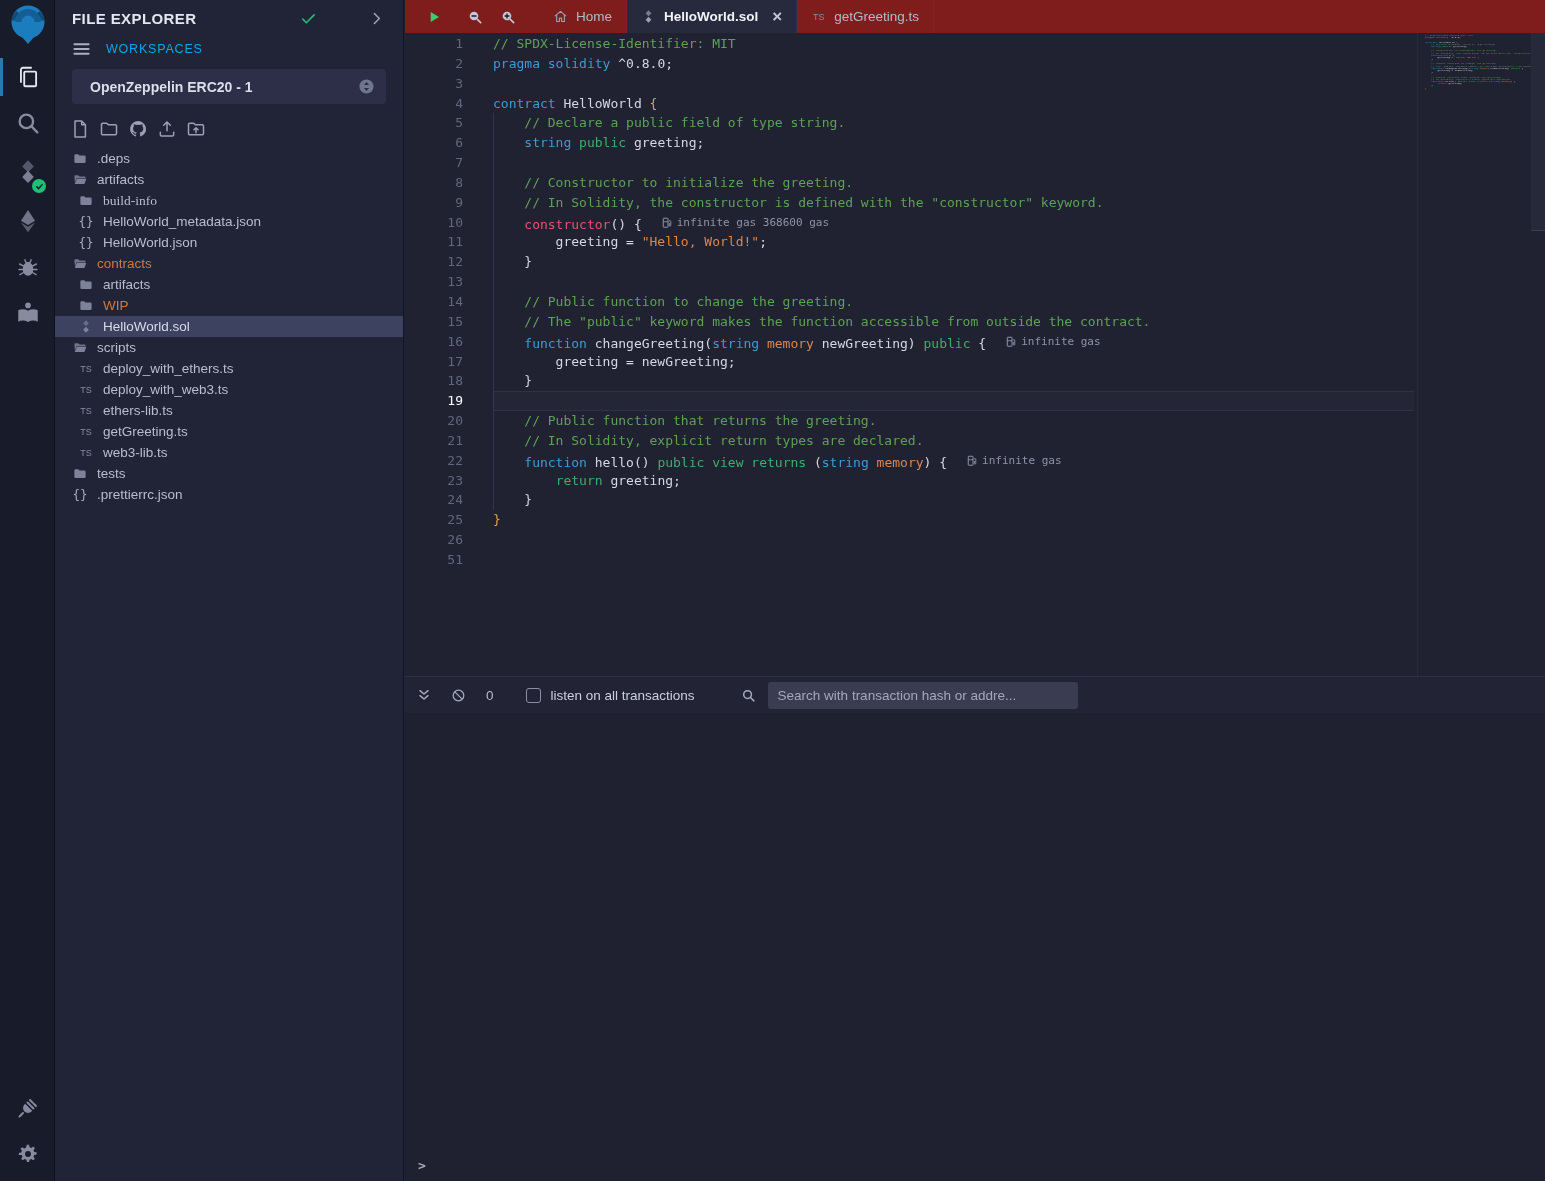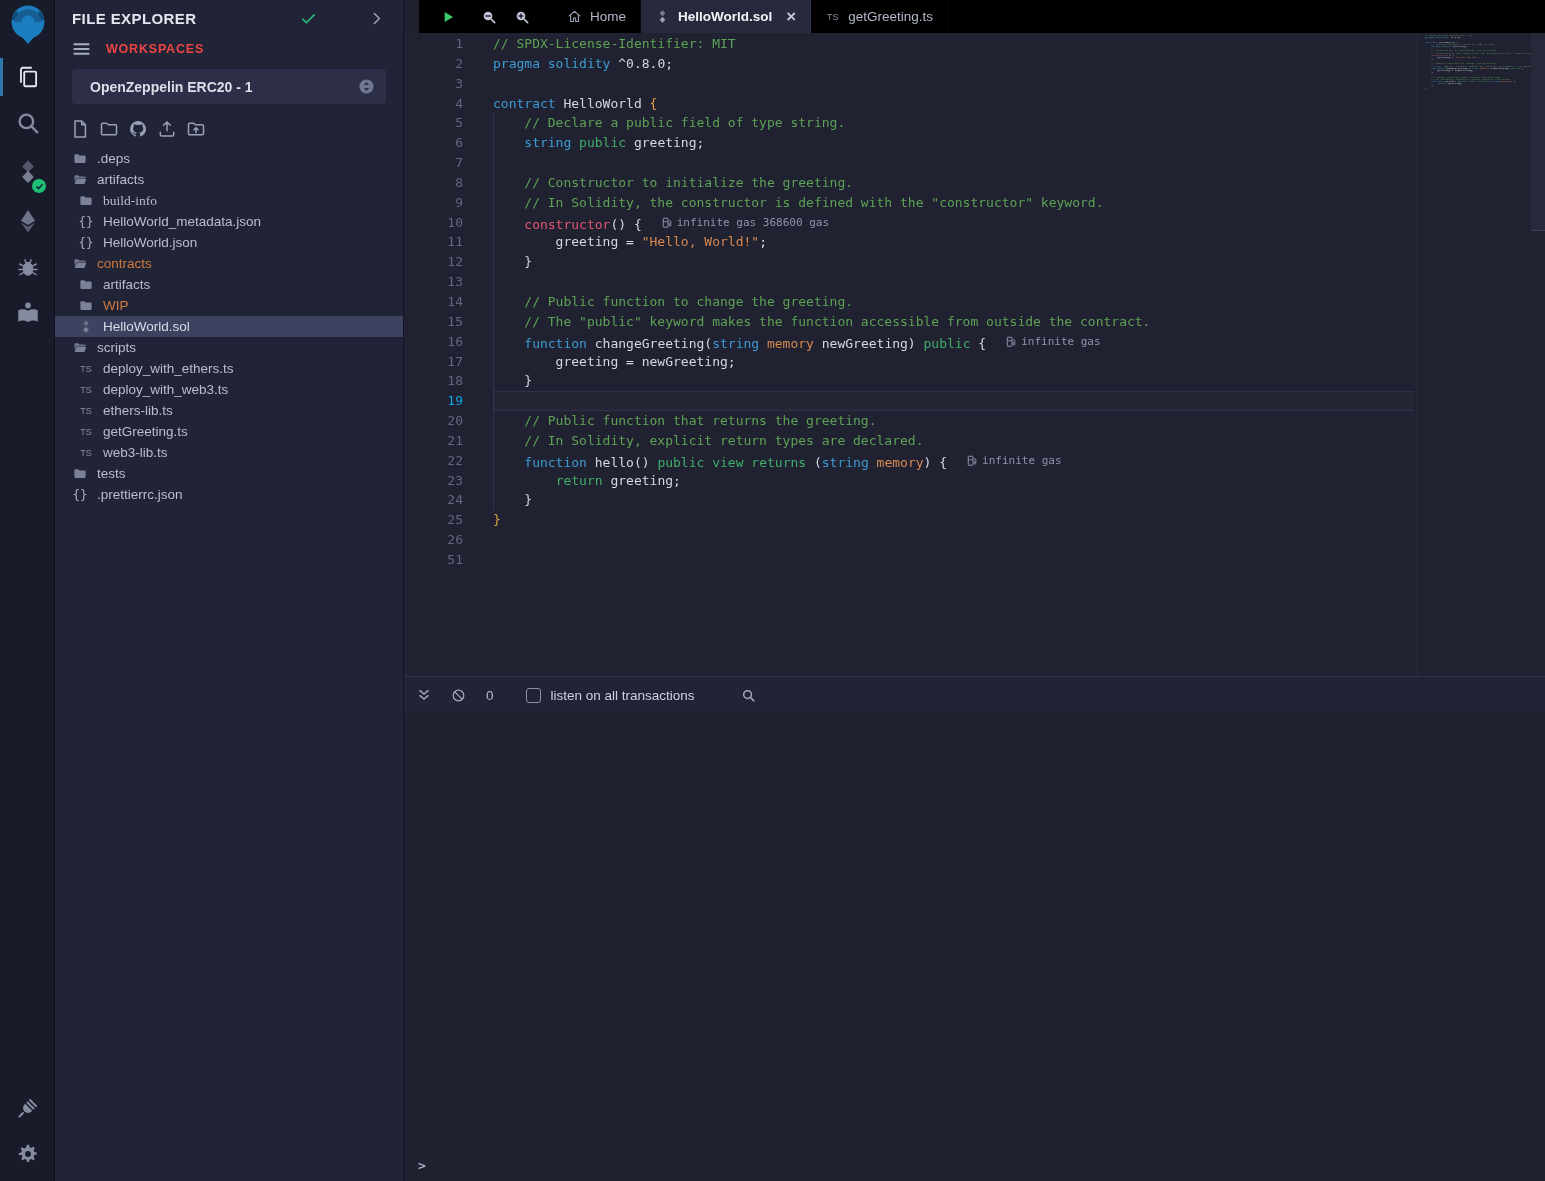--- a/index.html
+++ b/index.html
@@ -30,40 +30,40 @@
   
   .side-panel { position:absolute; left:55px; top:0; width:348px; height:100%;
     background:#212437; }
   .fe-header { display:flex; align-items:flex-end; padding:10px 18px 6px 17px;gap:39px; }
   .fe-title { flex:1; font-size:15px; font-weight:700; letter-spacing:.4px; color:#e3e5ef; }
   .fe-header .icon { width:17px; height:17px; margin-left:12px; cursor:pointer; }
   .check-green { color:#25b873; }
   .muted { color:#9da2b6; }
   .ws-row { display:flex; align-items:center; gap:15px; padding:8px 17px 4px 17px; }
   .ws-row .icon { width:19px; height:16px; color:#a9aec0; cursor:pointer; }
-  .ws-label { font-size:12.5px; font-weight:700; letter-spacing:.8px; color:#ef4444;text-align:center; }
+  .ws-label { font-size:12.5px; font-weight:400; letter-spacing:.8px; color:#0ea5e9;text-align:center; }
   .ws-select { margin:8px 17px 0 17px; height:35px; background:#2c2f47; border-radius:4px;
     display:flex; align-items:center; padding:0 11px 0 18px; cursor:pointer; }
   .ws-select-label { flex:1; font-size:14px; font-weight:700; color:#dcdee9; }
   .ws-sort { width:17px; height:17px; }
   .fe-toolbar { display:flex; align-items:center; gap:9px; padding:15px 17px 9px 15px; color:#9aa0b5; }
   .fe-toolbar .icon { width:20px; height:20px; cursor:pointer; }
   
   .tree { font-size:13.5px; color:#b9bdcf; }
   .tree-item { height:21px; display:flex; align-items:center; gap:9px; cursor:pointer; white-space:nowrap; }
   .tree-item .icon { width:16px; height:15px; flex:0 0 16px; color:#7c8299; }
   .tree-item.selected { background:#3d4260; color:#d8dbe8; }
   .tree-item.accent .tree-label { color:#cf7a3e; }
   .icon .txt-ts { font-size:9px; font-weight:400; color:#878ca1; letter-spacing:0; }
   .icon .txt-json { font-size:12.5px; color:#a6abbf; font-family:"DejaVu Sans Mono", monospace; }
 
   
   .main { position:absolute; left:403px; top:0; right:0; height:100%;
     background:#1f2130; border-left:1px solid #12142a; }
-  .tab-bar { position:absolute; left:15px; top:0; right:0; height:33px; background:#000000;
+  .tab-bar { position:absolute; left:1px; top:0; right:0; height:33px; background:#7f1d1d;
     display:flex; align-items:center; }
   .tb-play { margin-left:21px; width:16px; height:16px; color:#3ecb6c; cursor:pointer; }
   .tb-zoom { width:16px; height:16px; color:#c3c7d6; cursor:pointer; }
   .tb-zoom.out { margin-left:25px; } .tb-zoom.in { margin-left:17px; }
   .tabs { display:flex; height:100%; margin-left:23px; }
   .tab { display:flex; align-items:center; gap:8px; padding:0 14px; height:100%;
     font-size:13.5px; color:#b4b8ca; cursor:pointer; border-right:1px solid rgba(255,255,255,.03); }
   .tab .icon { width:15px; height:15px; color:#9aa0b4; }
   .tab.active { background:#272a3c; color:#f2f3f7; font-weight:700; }
   .tab-close { font-size:17px; line-height:1; color:#c3c7d6; margin-left:6px; cursor:pointer; }
@@ -75,21 +75,21 @@
   .line { height:19.85px; line-height:19.85px; display:flex; white-space:pre; position:relative; }
   .num { width:89px; flex:0 0 89px; padding-right:30px; text-align:right; color:#61677e; }
   .content { color:#d5d7e4; }
   .t-c { color:#5da254; }   
   .t-k { color:#3e9bd4; }   
   .t-g { color:#3fae68; }   
   .t-r { color:#e0566f; }   
   .t-o { color:#d9884f; }   
   .t-b { color:#e2a14a; }   
   .t-p { color:#d5d7e4; }
-  .line.current .num { color:#0ea5e9; }
+  .line.current .num { color:#ffffff; }
   .line.current::before { content:""; position:absolute; left:89px; width:921px; top:0; bottom:0;
     border-top:1px solid #2e3148; border-bottom:1px solid #2e3148; background:rgba(255,255,255,.02); }
   .indent-guide { position:absolute; left:89px; top:80px; height:397px; width:1px;
     background:#31354b; }
   .gas-widget { display:inline-flex; align-items:center; gap:5px; margin-left:20px;
     font-size:11px; color:#8f94a9; cursor:pointer; }
   .gas-widget .icon { width:10px; height:12px; color:#8f94a9; }
   
   .minimap { position:absolute; left:1013px; top:0; width:114px; height:100%;
     border-left:1px solid #2a2d40; cursor:pointer; }
@@ -534,17 +534,18 @@
     </span>
     <span class="tm-count">0</span>
     <span class="tm-check"></span>
     <span class="tm-listen">listen on all transactions</span>
     <span class="icon tm-search-ic">
       <svg viewBox="0 0 24 24" fill="none" stroke="currentColor" stroke-width="2.4" stroke-linecap="round">
           <circle cx="10.5" cy="10.5" r="6.2"></circle>
           <path d="M15.2 15.2L20.6 20.6"></path>
         </svg>
     </span>
+    <input class="tm-input" type="text" placeholder="Search with transaction hash or addre..." style="">
   </div>
   <div class="terminal-body">
     <span class="tm-prompt">&gt;</span>
   </div>
 </div>
 
 </body></html>

